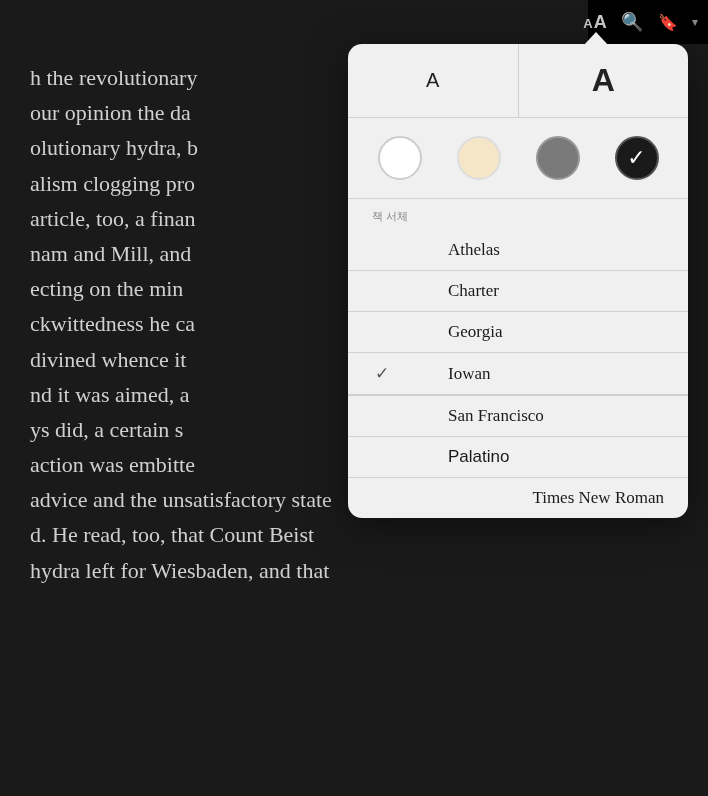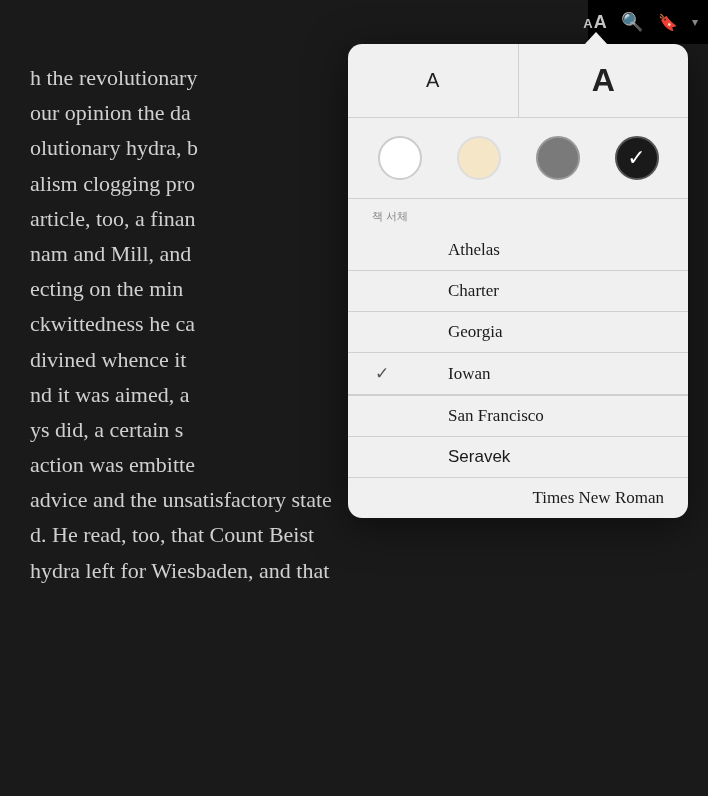--- a/index.html
+++ b/index.html
@@ -268,21 +268,21 @@
     <div class="divider"></div>
 
     <li class="font-list-item font-sf">
       <span class="font-check"></span>
       <span class="font-name">San Francisco</span>
     </li>
     <div class="divider"></div>
 
     <li class="font-list-item font-seravek">
       <span class="font-check"></span>
-      <span class="font-name">Seravek</span>
+      <span class="font-name">Palatino</span>
     </li>
     <div class="divider"></div>
 
     <li class="font-list-item font-tnr">
       <span class="font-check"></span>
       <span class="font-name">Times New Roman</span>
     </li>
 
   </ul>
 </div>

